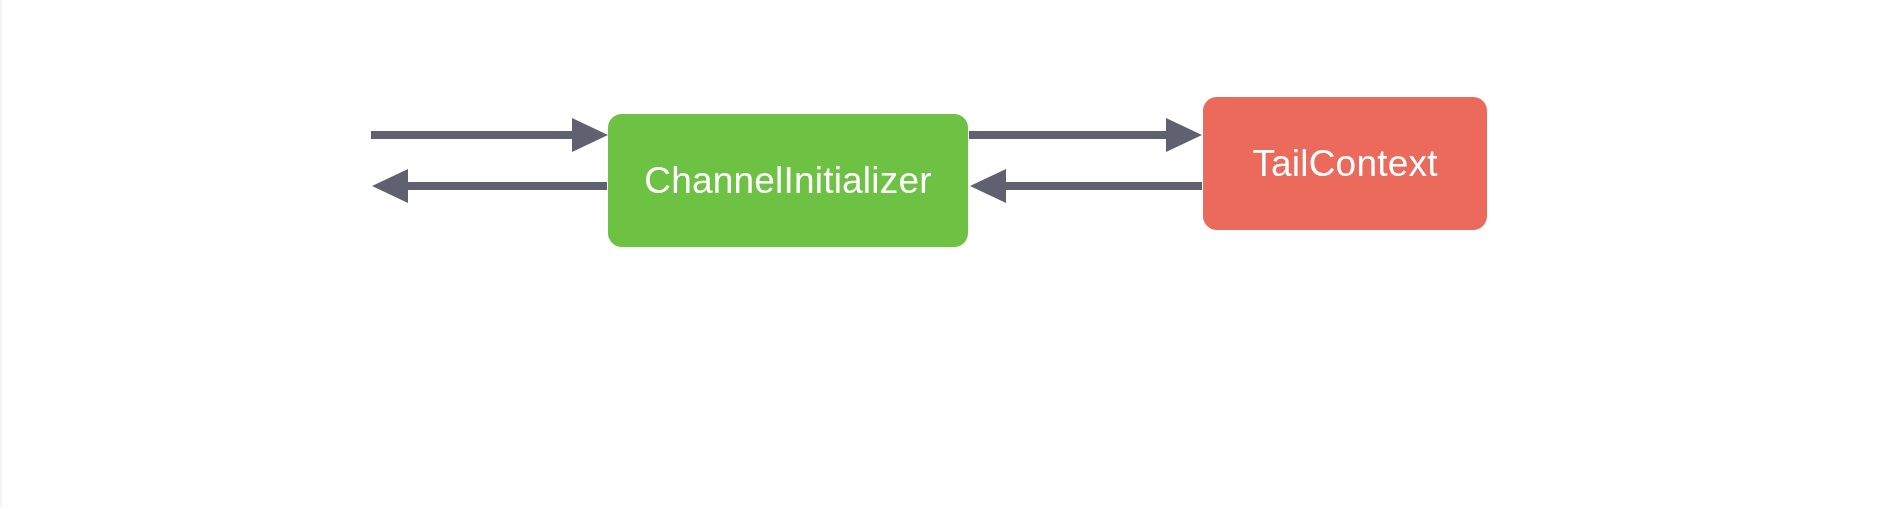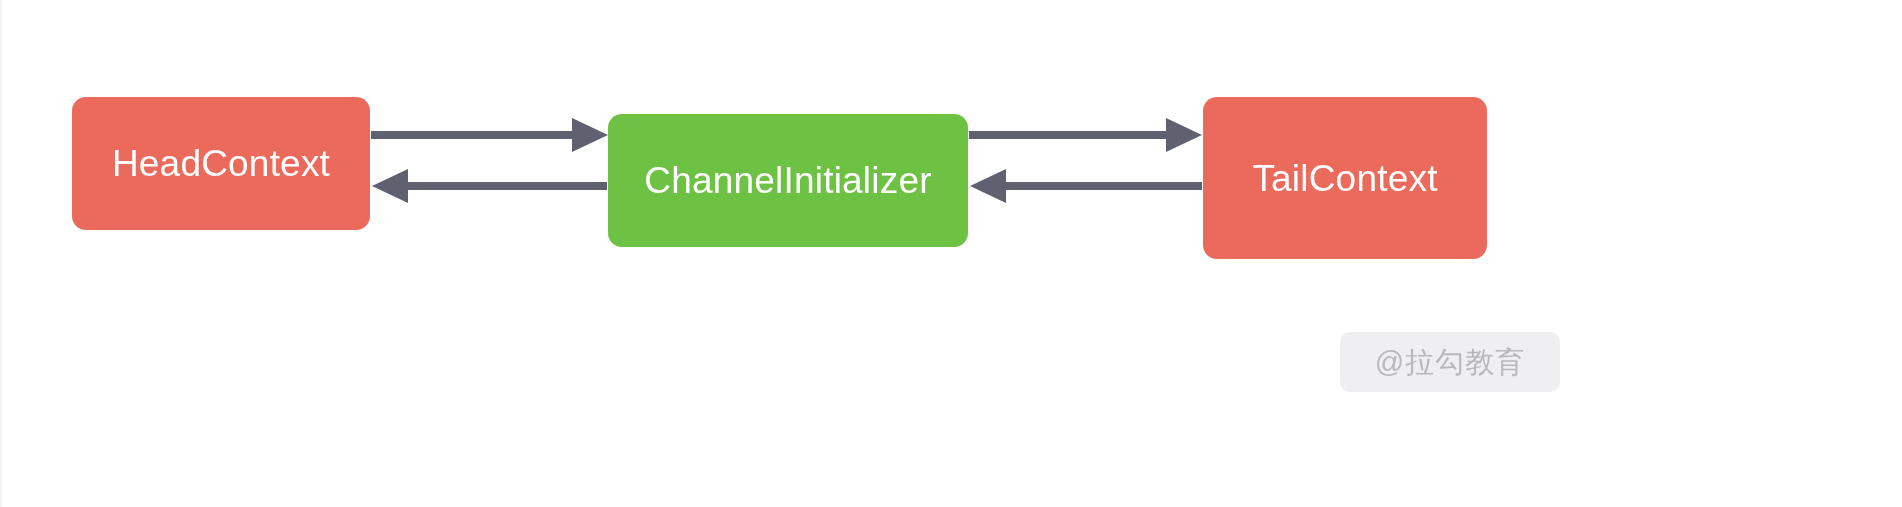--- a/index.html
+++ b/index.html
@@ -93,29 +93,23 @@
       <line x1="969" y1="135" x2="1172" y2="135" stroke="#5f6070" stroke-width="8"></line>
       <polygon points="1166,118 1202,135 1166,152" fill="#5f6070"></polygon>
     </g>
 
     <g>
       <line x1="1202" y1="186" x2="1000" y2="186" stroke="#5f6070" stroke-width="8"></line>
       <polygon points="1006,169 970,186 1006,203" fill="#5f6070"></polygon>
     </g>
   </svg>
 
-  <div class="node" style="left: 72px; top: 97px; width: 298px; height: 133px; background: rgb(236, 106, 92); color: rgb(255, 255, 255);">
-    <span class="node-label">HeadContext</span>
-  </div>
 
   <div class="node" style="left: 608px; top: 114px; width: 360px; height: 133px; background: rgb(109, 193, 67); color: rgb(255, 255, 255);">
     <span class="node-label">ChannelInitializer</span>
   </div>
 
-  <div class="node" style="left: 1203px; top: 97px; width: 284px; height: 162px; background: rgb(236, 106, 92); color: rgb(255, 255, 255);">
+  <div class="node" style="left: 1203px; top: 97px; width: 284px; height: 133px; background: rgb(236, 106, 92); color: rgb(255, 255, 255);">
     <span class="node-label">TailContext</span>
   </div>
 
-  <div class="watermark" style="left: 1340px; top: 332px; width: 220px; height: 60px; background: rgb(239, 239, 241); color: rgb(185, 185, 189);">
-    <span>@拉勾教育</span>
-  </div>
 
 </div>
 
 </body></html>

